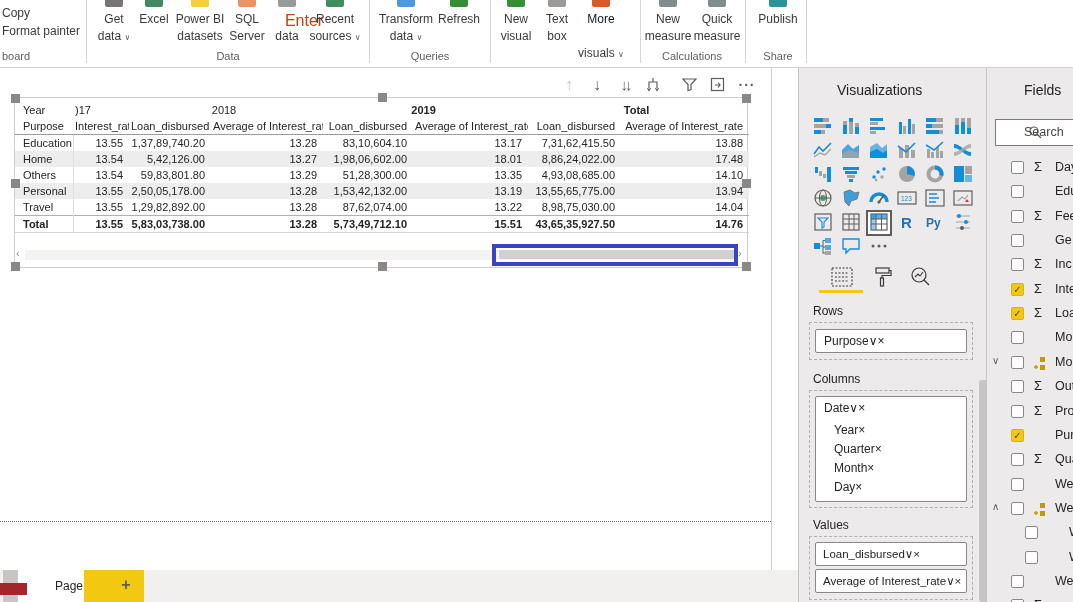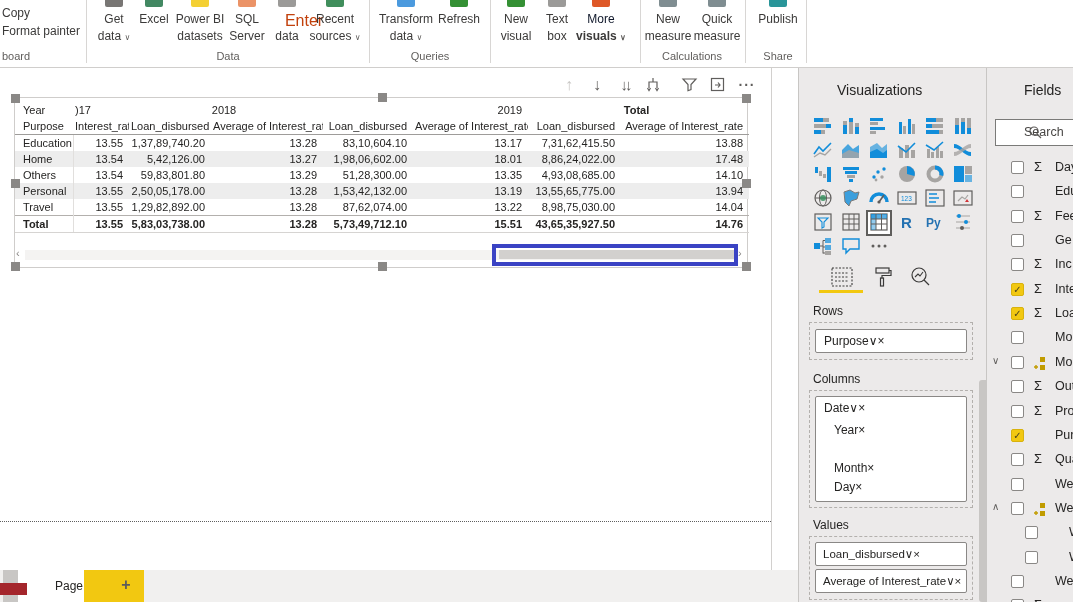--- a/index.html
+++ b/index.html
@@ -69,21 +69,21 @@
       <div style="position: absolute; left: 0px; width: 90px; top: 29px; font-size: 12px; color: rgb(59, 58, 57); white-space: nowrap;">visual</div>
     </div>
     <div style="position: absolute; left: 512px; top: 0px; width: 90px; text-align: center;">
       <div style="position: absolute; left: 36px; top: 0px; width: 18px; height: 7px; background: rgb(138, 136, 134); border-radius: 0px 0px 2px 2px; opacity: 0.85;"></div>
       <div style="position: absolute; left: 0px; width: 90px; top: 12px; font-size: 12px; color: rgb(59, 58, 57); white-space: nowrap;">Text</div>
       <div style="position: absolute; left: 0px; width: 90px; top: 29px; font-size: 12px; color: rgb(59, 58, 57); white-space: nowrap;">box</div>
     </div>
     <div style="position: absolute; left: 556px; top: 0px; width: 90px; text-align: center;">
       <div style="position: absolute; left: 36px; top: 0px; width: 18px; height: 7px; background: rgb(216, 59, 1); border-radius: 0px 0px 2px 2px; opacity: 0.85;"></div>
       <div style="position: absolute; left: 0px; width: 90px; top: 12px; font-size: 12px; color: #0f172a; white-space: nowrap;">More</div>
-      <div style="position: absolute; left: 0px; width: 90px; top: 29px; font-size: 12px; color: rgb(59, 58, 57); white-space: nowrap; font-weight: bold;">visuals <span class="chev">∨</span></div>
+      <div style="position: absolute; left: 0px; width: 90px; top: 46px; font-size: 12px; color: rgb(59, 58, 57); white-space: nowrap;">visuals <span class="chev">∨</span></div>
     </div>
     <div style="position: absolute; left: 497px; top: 50px; width: 120px; text-align: center; font-size: 11px; color: rgb(96, 94, 92); margin-top: 28px;">Insert</div>
     <div style="position: absolute; left: 623px; top: 0px; width: 90px; text-align: center;">
       <div style="position: absolute; left: 36px; top: 0px; width: 18px; height: 7px; background: rgb(105, 121, 126); border-radius: 0px 0px 2px 2px; opacity: 0.85;"></div>
       <div style="position: absolute; left: 0px; width: 90px; top: 12px; font-size: 12px; color: rgb(59, 58, 57); white-space: nowrap;">New</div>
       <div style="position: absolute; left: 0px; width: 90px; top: 29px; font-size: 12px; color: rgb(59, 58, 57); white-space: nowrap;">measure</div>
     </div>
     <div style="position: absolute; left: 672px; top: 0px; width: 90px; text-align: center;">
       <div style="position: absolute; left: 36px; top: 0px; width: 18px; height: 7px; background: rgb(105, 121, 126); border-radius: 0px 0px 2px 2px; opacity: 0.85;"></div>
       <div style="position: absolute; left: 0px; width: 90px; top: 12px; font-size: 12px; color: rgb(59, 58, 57); white-space: nowrap;">Quick</div>
@@ -141,21 +141,21 @@
           <col style="width:90px">
           <col style="width:115px">
           <col style="width:93px">
           <col style="width:128px">
         </colgroup>
         <tbody>
           <tr style="height:15px">
             <td class="rowhead" style="border-right:none">Year</td>
             <td colspan="1" style="text-align:left;padding-left:2px;">)17</td>
             <td colspan="2" style="text-align:center;">2018</td>
-            <td colspan="2" style="text-align:right;">2019</td>
+            <td colspan="2" style="text-align:center;font-weight:bold;">2019</td>
             <td colspan="2" style="text-align:center;font-weight:bold;">Total</td>
           </tr>
           <tr class="hdr2">
             <td class="rowhead" style="border-right:none">Purpose</td>
             <td class="num ">Interest_rate</td>
             <td class="num ">Loan_disbursed</td>
             <td class="num ">Average of Interest_rate</td>
             <td class="num ">Loan_disbursed</td>
             <td class="num ">Average of Interest_rate</td>
             <td class="num bcol">Loan_disbursed</td>
@@ -472,20 +472,21 @@
   <div id="viz-wells" class="abs" style="left:0;top:228px;width:188px;height:306px;">
       <div style="position: absolute; left: 14px; top: 8px; font-size: 12px;">Rows</div>
       <div style="position: absolute; left: 10px; top: 26px; width: 164px; height: 38px; border: 1px dashed rgb(179, 176, 173); box-sizing: border-box;">
         <div style="position: absolute; left: 5px; top: 6px; right: 5px; height: 24px; background: rgb(255, 255, 255); border: 1px solid rgb(138, 136, 134); border-radius: 2px; font-size: 12px; line-height: 23px; padding-left: 8px; box-sizing: border-box;">Purpose<span class="pr" style="right:24px">∨</span><span class="pr">×</span></div>
       </div>
       <div style="position: absolute; left: 14px; top: 76px; font-size: 12px;">Columns</div>
       <div style="position: absolute; left: 10px; top: 94px; width: 164px; height: 118px; border: 1px dashed rgb(179, 176, 173); box-sizing: border-box;">
         <div style="position: absolute; inset: 5px; background: rgb(255, 255, 255); border: 1px solid rgb(138, 136, 134); border-radius: 2px; box-sizing: border-box;">
           <div style="position: absolute; left: 0px; top: 0px; right: 0px; height: 24px; font-size: 12px; line-height: 23px; padding-left: 8px;">Date<span class="pr" style="right:24px">∨</span><span class="pr">×</span></div>
           <div style="position: absolute; left: 0px; top: 24px; right: 0px; height: 19px; font-size: 12px; line-height: 19px; padding-left: 18px;">Year<span class="pr" style="top:auto">×</span></div>
+          <div style="position: absolute; left: 0px; top: 43px; right: 0px; height: 19px; font-size: 12px; line-height: 19px; padding-left: 18px;">Quarter<span class="pr" style="top:auto">×</span></div>
           <div style="position: absolute; left: 0px; top: 62px; right: 0px; height: 19px; font-size: 12px; line-height: 19px; padding-left: 18px;">Month<span class="pr" style="top:auto">×</span></div>
           <div style="position: absolute; left: 0px; top: 81px; right: 0px; height: 19px; font-size: 12px; line-height: 19px; padding-left: 18px;">Day<span class="pr" style="top:auto">×</span></div>
         </div>
       </div>
       <div style="position: absolute; left: 14px; top: 222px; font-size: 12px;">Values</div>
       <div style="position: absolute; left: 10px; top: 240px; width: 164px; height: 64px; border: 1px dashed rgb(179, 176, 173); box-sizing: border-box;">
         <div style="position: absolute; left: 5px; top: 5px; right: 5px; height: 24px; background: rgb(255, 255, 255); border: 1px solid rgb(138, 136, 134); border-radius: 2px; font-size: 11.5px; line-height: 23px; padding-left: 7px; box-sizing: border-box; white-space: nowrap; overflow: hidden;">Loan_disbursed<span class="pr" style="right:24px">∨</span><span class="pr">×</span></div>
         <div style="position: absolute; left: 5px; top: 32px; right: 5px; height: 24px; background: rgb(255, 255, 255); border: 1px solid rgb(138, 136, 134); border-radius: 2px; font-size: 11.5px; line-height: 23px; padding-left: 7px; box-sizing: border-box; white-space: nowrap; overflow: hidden;">Average of Interest_rate<span class="pr" style="right:24px">∨</span><span class="pr">×</span></div>
       </div>
     </div>

